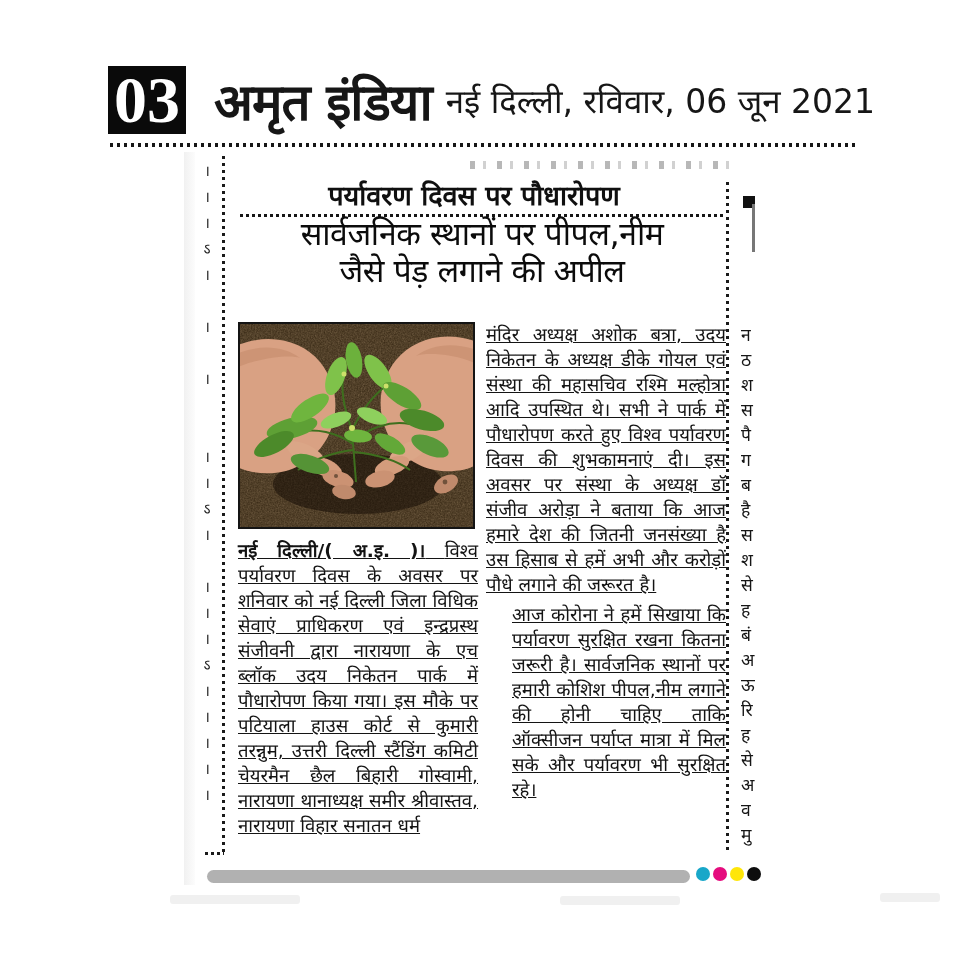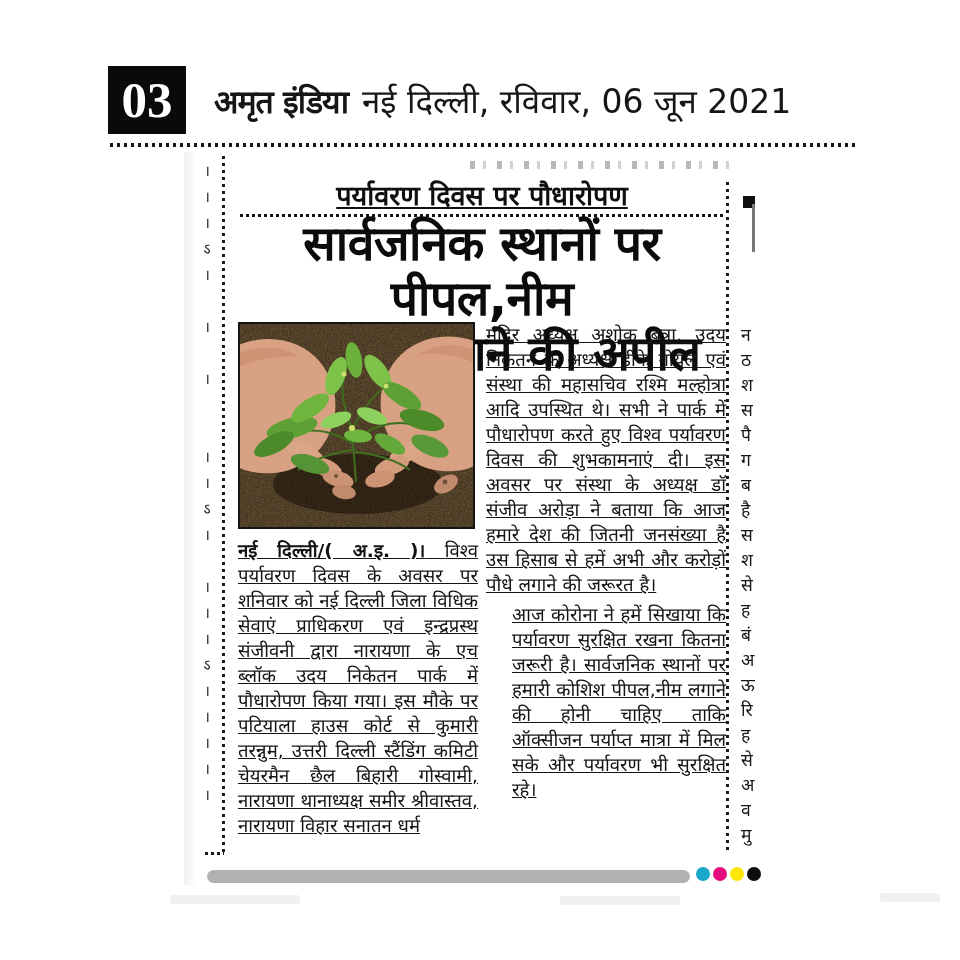--- a/index.html
+++ b/index.html
@@ -5,27 +5,27 @@
   html,body{margin:0;padding:0;}
   body{
     width:960px;height:960px;position:relative;background:#ffffff;
     font-family:"DejaVu Sans","Liberation Sans",sans-serif;
     color:#141414;overflow:hidden;
   }
   
   .page-number-box{
     position:absolute;left:108px;top:66px;width:78px;height:68px;
     background:#0a0a0a;color:#ffffff;display:flex;align-items:center;justify-content:center;
-    font-family:"Liberation Serif","DejaVu Serif",serif;font-weight:700;font-size:51px;line-height:1;
+    font-family:"Liberation Serif","DejaVu Serif",serif;font-weight:700;font-size:66px;line-height:1;
   }
   .masthead{
     position:absolute;left:214px;top:66px;height:68px;display:flex;align-items:center;gap:14px;
     white-space:nowrap;color:#161616;
   }
-  .masthead .mast-title{font-size:32px;font-weight:800;letter-spacing:-1px;}
+  .masthead .mast-title{font-size:51px;font-weight:800;letter-spacing:-1px;}
   .masthead .mast-dateline{font-size:33px;font-weight:400;}
   .dotted-rule-h{
     position:absolute;left:110px;top:143px;width:747px;height:4px;
     background-image:repeating-linear-gradient(90deg,#161616 0 3px,transparent 3px 7px);
   }
   
   .clipping{position:absolute;left:178px;top:152px;width:597px;height:733px;background:#ffffff;}
   .scan-edge-left{position:absolute;left:6px;top:0;width:11px;height:733px;
     background:linear-gradient(90deg,#ececec,#fbfbfb);opacity:.75;}
   .top-smudge{
@@ -44,30 +44,30 @@
   }
   .left-frags{position:absolute;left:19px;top:6px;width:20px;text-align:center;color:#222;}
   .left-frags span{display:block;line-height:26px;font-size:15px;height:26px;}
   .right-frags{position:absolute;left:563px;top:171px;width:26px;text-align:left;color:#161616;}
   .right-frags span{display:block;line-height:25px;font-size:17.5px;height:25px;font-weight:500;}
   .flag-mark{position:absolute;left:565px;top:44px;width:14px;height:58px;}
   .flag-mark .flag{position:absolute;left:0;top:0;width:12px;height:12px;background:#111;}
   .flag-mark .stem{position:absolute;left:9px;top:8px;width:2.5px;height:48px;background:#777;}
   
   .kicker{
-    position:absolute;left:60px;top:24px;width:488px;text-align:center;
-    font-size:27px;font-weight:700;color:#0f0f0f;text-decoration:underline;
+    position:absolute;left:52px;top:24px;width:488px;text-align:center;
+    font-size:27px;font-weight:700;color:#0f0f0f;
   }
   .kicker-rule{
     position:absolute;left:62px;top:62px;width:484px;height:3px;
     background-image:repeating-linear-gradient(90deg,#161616 0 3px,transparent 3px 6px);
   }
   .headline{
     position:absolute;left:52px;top:64px;width:504px;text-align:center;
-    font-size:48px;font-weight:700;line-height:1.15;color:#0b0b0b;letter-spacing:-.5px;
+    font-size:32px;font-weight:400;line-height:1.15;color:#0b0b0b;letter-spacing:-.5px;
   }
   .cols{position:absolute;left:60px;top:170px;width:488px;display:flex;gap:8px;}
   .col{width:240px;text-decoration:underline;}
   .photo-frame{width:233px;height:203px;border:2px solid #141414;margin:0 0 9px 0;background:#2b1d10;}
   .photo-frame svg{display:block;width:100%;height:100%;}
   .body-text{font-size:18.5px;line-height:25px;text-align:justify;color:#131313;margin:0;}
   .body-text + .body-text{margin-top:5px;margin-left:26px;}
   .body-text b{font-weight:700;}
   
   .print-bar{position:absolute;left:207px;top:870px;width:483px;height:13px;border-radius:7px;background:#b1b1b1;}

